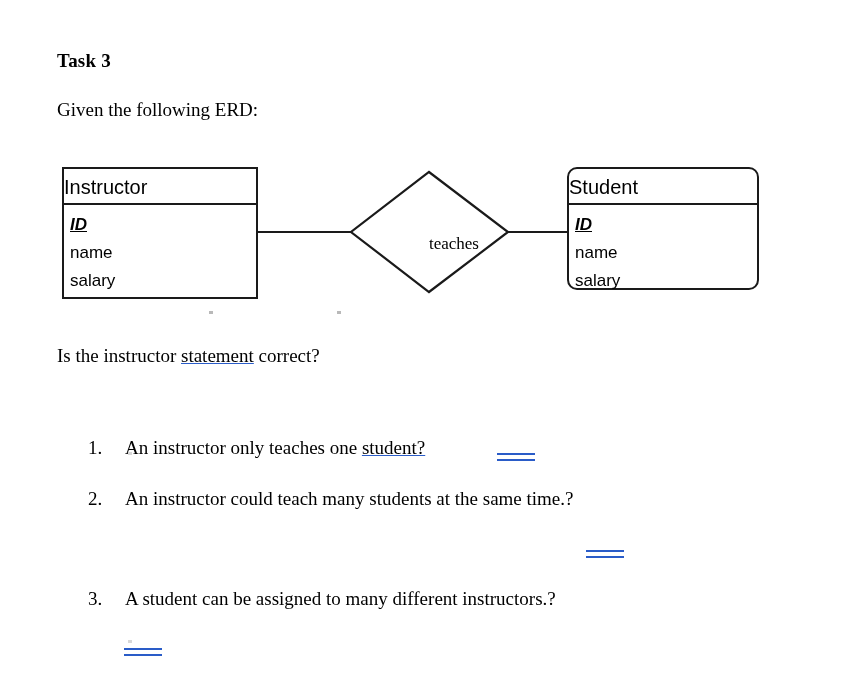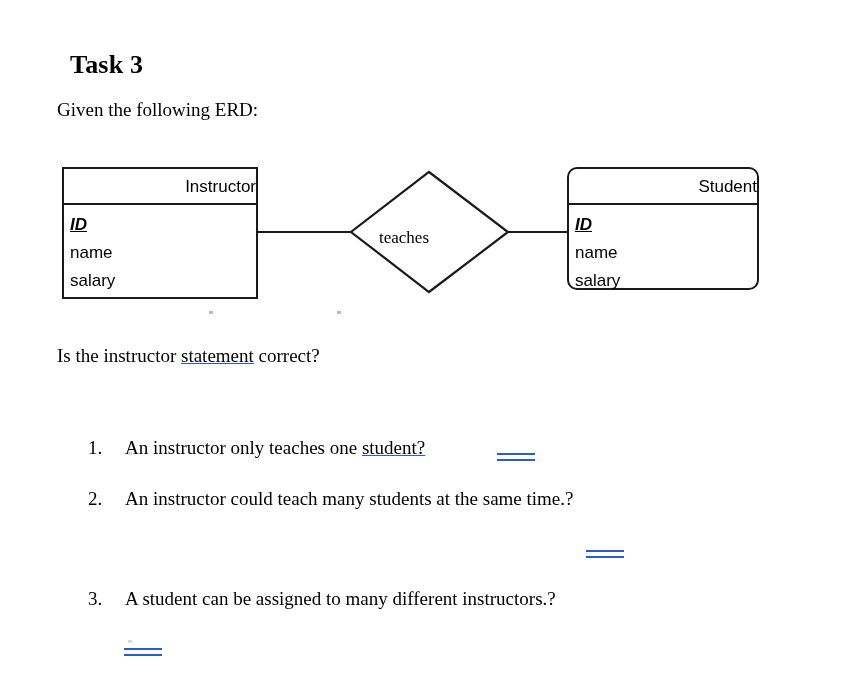--- a/index.html
+++ b/index.html
@@ -12,23 +12,23 @@
     height: 686px;
     position: relative;
     font-family: "Liberation Serif", "DejaVu Serif", serif;
     color: #000000;
     overflow: hidden;
   }
 
   
   .task-title {
     position: absolute;
-    left: 70px;
+    left: 57px;
     top: 50px;
-    font-size: 26px;
+    font-size: 19px;
     font-weight: bold;
     letter-spacing: 0.2px;
   }
   .given-line {
     position: absolute;
     left: 57px;
     top: 99px;
     font-size: 19px;
   }
   .question-line {
@@ -86,22 +86,22 @@
   .entity {
     position: absolute;
     border: 2px solid #1a1a1a;
     background: #ffffff;
     box-sizing: border-box;
     font-family: "Liberation Sans", "DejaVu Sans", sans-serif;
   }
   .entity-title {
     height: 36px;
     line-height: 36px;
-    text-align: right;
-    font-size: 17px;
+    text-align: left;
+    font-size: 20px;
     border-bottom: 2px solid #1a1a1a;
     box-sizing: border-box;
   }
   .entity-attrs {
     padding: 6px 0 4px 6px;
     box-sizing: border-box;
   }
   .attr {
     font-size: 17px;
     line-height: 28px;
@@ -111,23 +111,23 @@
     font-style: italic;
     text-decoration: underline;
   }
 
   #entity-instructor { left: 62px; top: 167px; width: 196px; height: 132px; }
   #entity-student    { left: 567px; top: 167px; width: 192px; height: 123px; border-radius: 10px; }
 
   .rel-label {
     position: absolute;
     left: 379px;
-    top: 228px;
+    top: 234px;
     width: 100px;
-    text-align: left;
+    text-align: right;
     font-size: 17px;
     font-family: "Liberation Serif", "DejaVu Serif", serif;
   }
 
   .speck {
     position: absolute;
     width: 4px;
     height: 3px;
     background: #b9b9b9;
   }

